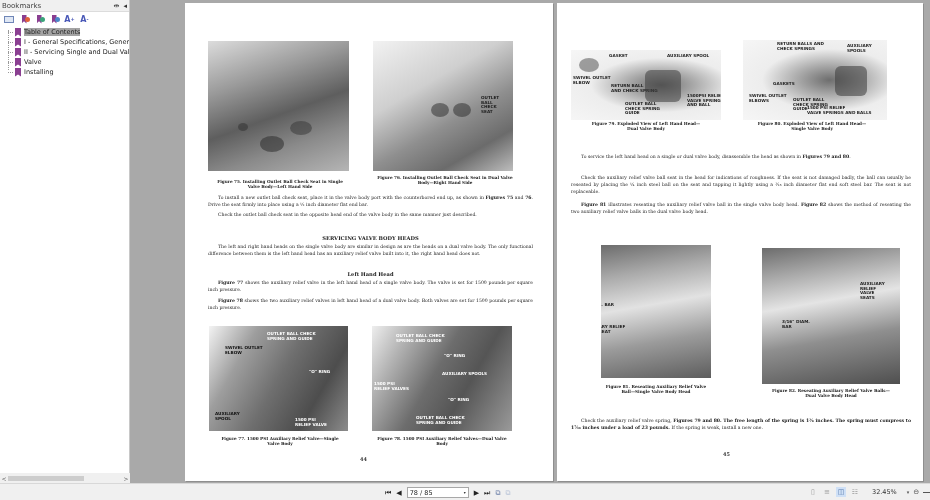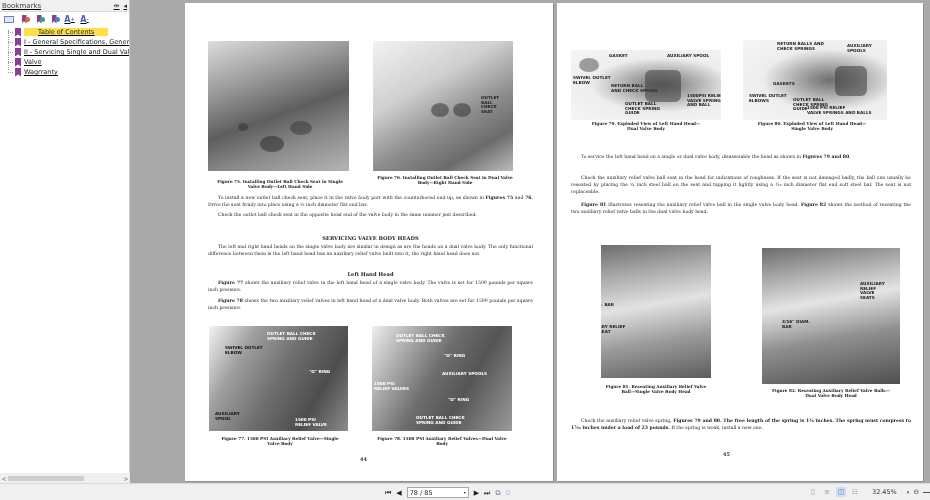--- a/index.html
+++ b/index.html
@@ -1,34 +1,34 @@
 <!DOCTYPE html>
 <html><head>
 <meta charset="utf-8">
 <style>
   * { box-sizing: border-box; margin: 0; padding: 0; }
   html, body { width: 930px; height: 500px; overflow: hidden; background: #a9a9a9; font-family: "DejaVu Sans", sans-serif; }
   .app { position: relative; width: 930px; height: 500px; }
 
   
-  .sidebar { position: absolute; left: 0; top: 0; width: 130px; height: 483px; background: #ffffff; border-right: 1px solid #c8c8c8; text-decoration: underline; }
+  .sidebar { position: absolute; left: 0; top: 0; width: 130px; height: 483px; background: #ffffff; border-right: 1px solid #c8c8c8; }
   .sb-header { height: 12px; background: #f0f0f0; border-bottom: 1px solid #dcdcdc; font-size: 7px; color: #444; padding: 1px 2px; display: flex; justify-content: space-between; align-items: center; }
   .sb-header .ctrls { display: flex; gap: 4px; font-size: 7px; color: #333; }
   .sb-toolbar { height: 14px; display: flex; align-items: center; gap: 6px; padding: 0 4px; }
   .tb-icon { width: 9px; height: 9px; display: inline-flex; align-items: center; justify-content: center; font-size: 7px; }
   .bm-icon { width: 8px; height: 9px; position: relative; }
   .bm-icon::before { content: ""; position: absolute; left: 1px; top: 0; width: 5px; height: 9px; background: #8a3f91; clip-path: polygon(0 0,100% 0,100% 100%,50% 75%,0 100%); }
   .bm-badge { position: absolute; right: -1px; top: 2px; width: 5px; height: 5px; border-radius: 50%; }
   .font-btn { font-size: 8px; color: #4a59b8; font-weight: bold; }
   .tree { padding: 1px 0 0 4px; position: relative; }
   .tree-line { position: absolute; left: 8px; top: 4px; width: 1px; height: 40px; border-left: 1px dotted #999; }
   .tree-item { height: 10px; display: flex; align-items: center; font-size: 6.5px; color: #222; white-space: nowrap; overflow: hidden; padding-left: 8px; position: relative; }
   .tree-item::after { content: ""; position: absolute; left: 4px; top: 5px; width: 5px; border-top: 1px dotted #999; }
   .tree-item .bm { width: 6px; height: 9px; background: #8a3f91; clip-path: polygon(0 0,100% 0,100% 100%,50% 78%,0 100%); margin: 0 3px 0 3px; flex: none; position: relative; z-index: 1; }
-  .tree-item.selected .lbl { background: #fde047; padding: 0 14px; }
+  .tree-item.selected .lbl { background: #a3a3a3; padding: 0 0; }
   .sb-hscroll { position: absolute; left: 0; bottom: 0; width: 130px; height: 10px; background: #f0f0f0; display: flex; align-items: center; }
   .sb-hscroll .arr { font-size: 6px; color: #555; width: 8px; text-align: center; }
   .sb-hscroll .thumb { width: 76px; height: 5px; background: #cdcdcd; margin-left: 0; }
   .sb-hscroll .track { flex: 1; }
 
   
   .page { position: absolute; top: 3px; background: #ffffff; box-shadow: 1px 1px 0 #8e8e8e; overflow: hidden; }
   .page-left { left: 185px; width: 368px; height: 478px; }
   .page-right { left: 557px; width: 366px; height: 478px; }
 
@@ -104,21 +104,21 @@
       <div class="tree-item">
         <span class="bm"></span>
         <span class="lbl">II - Servicing Single and Dual Valve Hy</span>
       </div>
       <div class="tree-item">
         <span class="bm"></span>
         <span class="lbl">Valve</span>
       </div>
       <div class="tree-item">
         <span class="bm"></span>
-        <span class="lbl">Wagrranty</span>
+        <span class="lbl">Installing</span>
       </div>
     </div>
     <div class="sb-hscroll">
       <span class="arr">&lt;</span>
       <span class="thumb"></span>
       <span class="track"></span>
       <span class="arr">&gt;</span>
     </div>
   </div>
 

